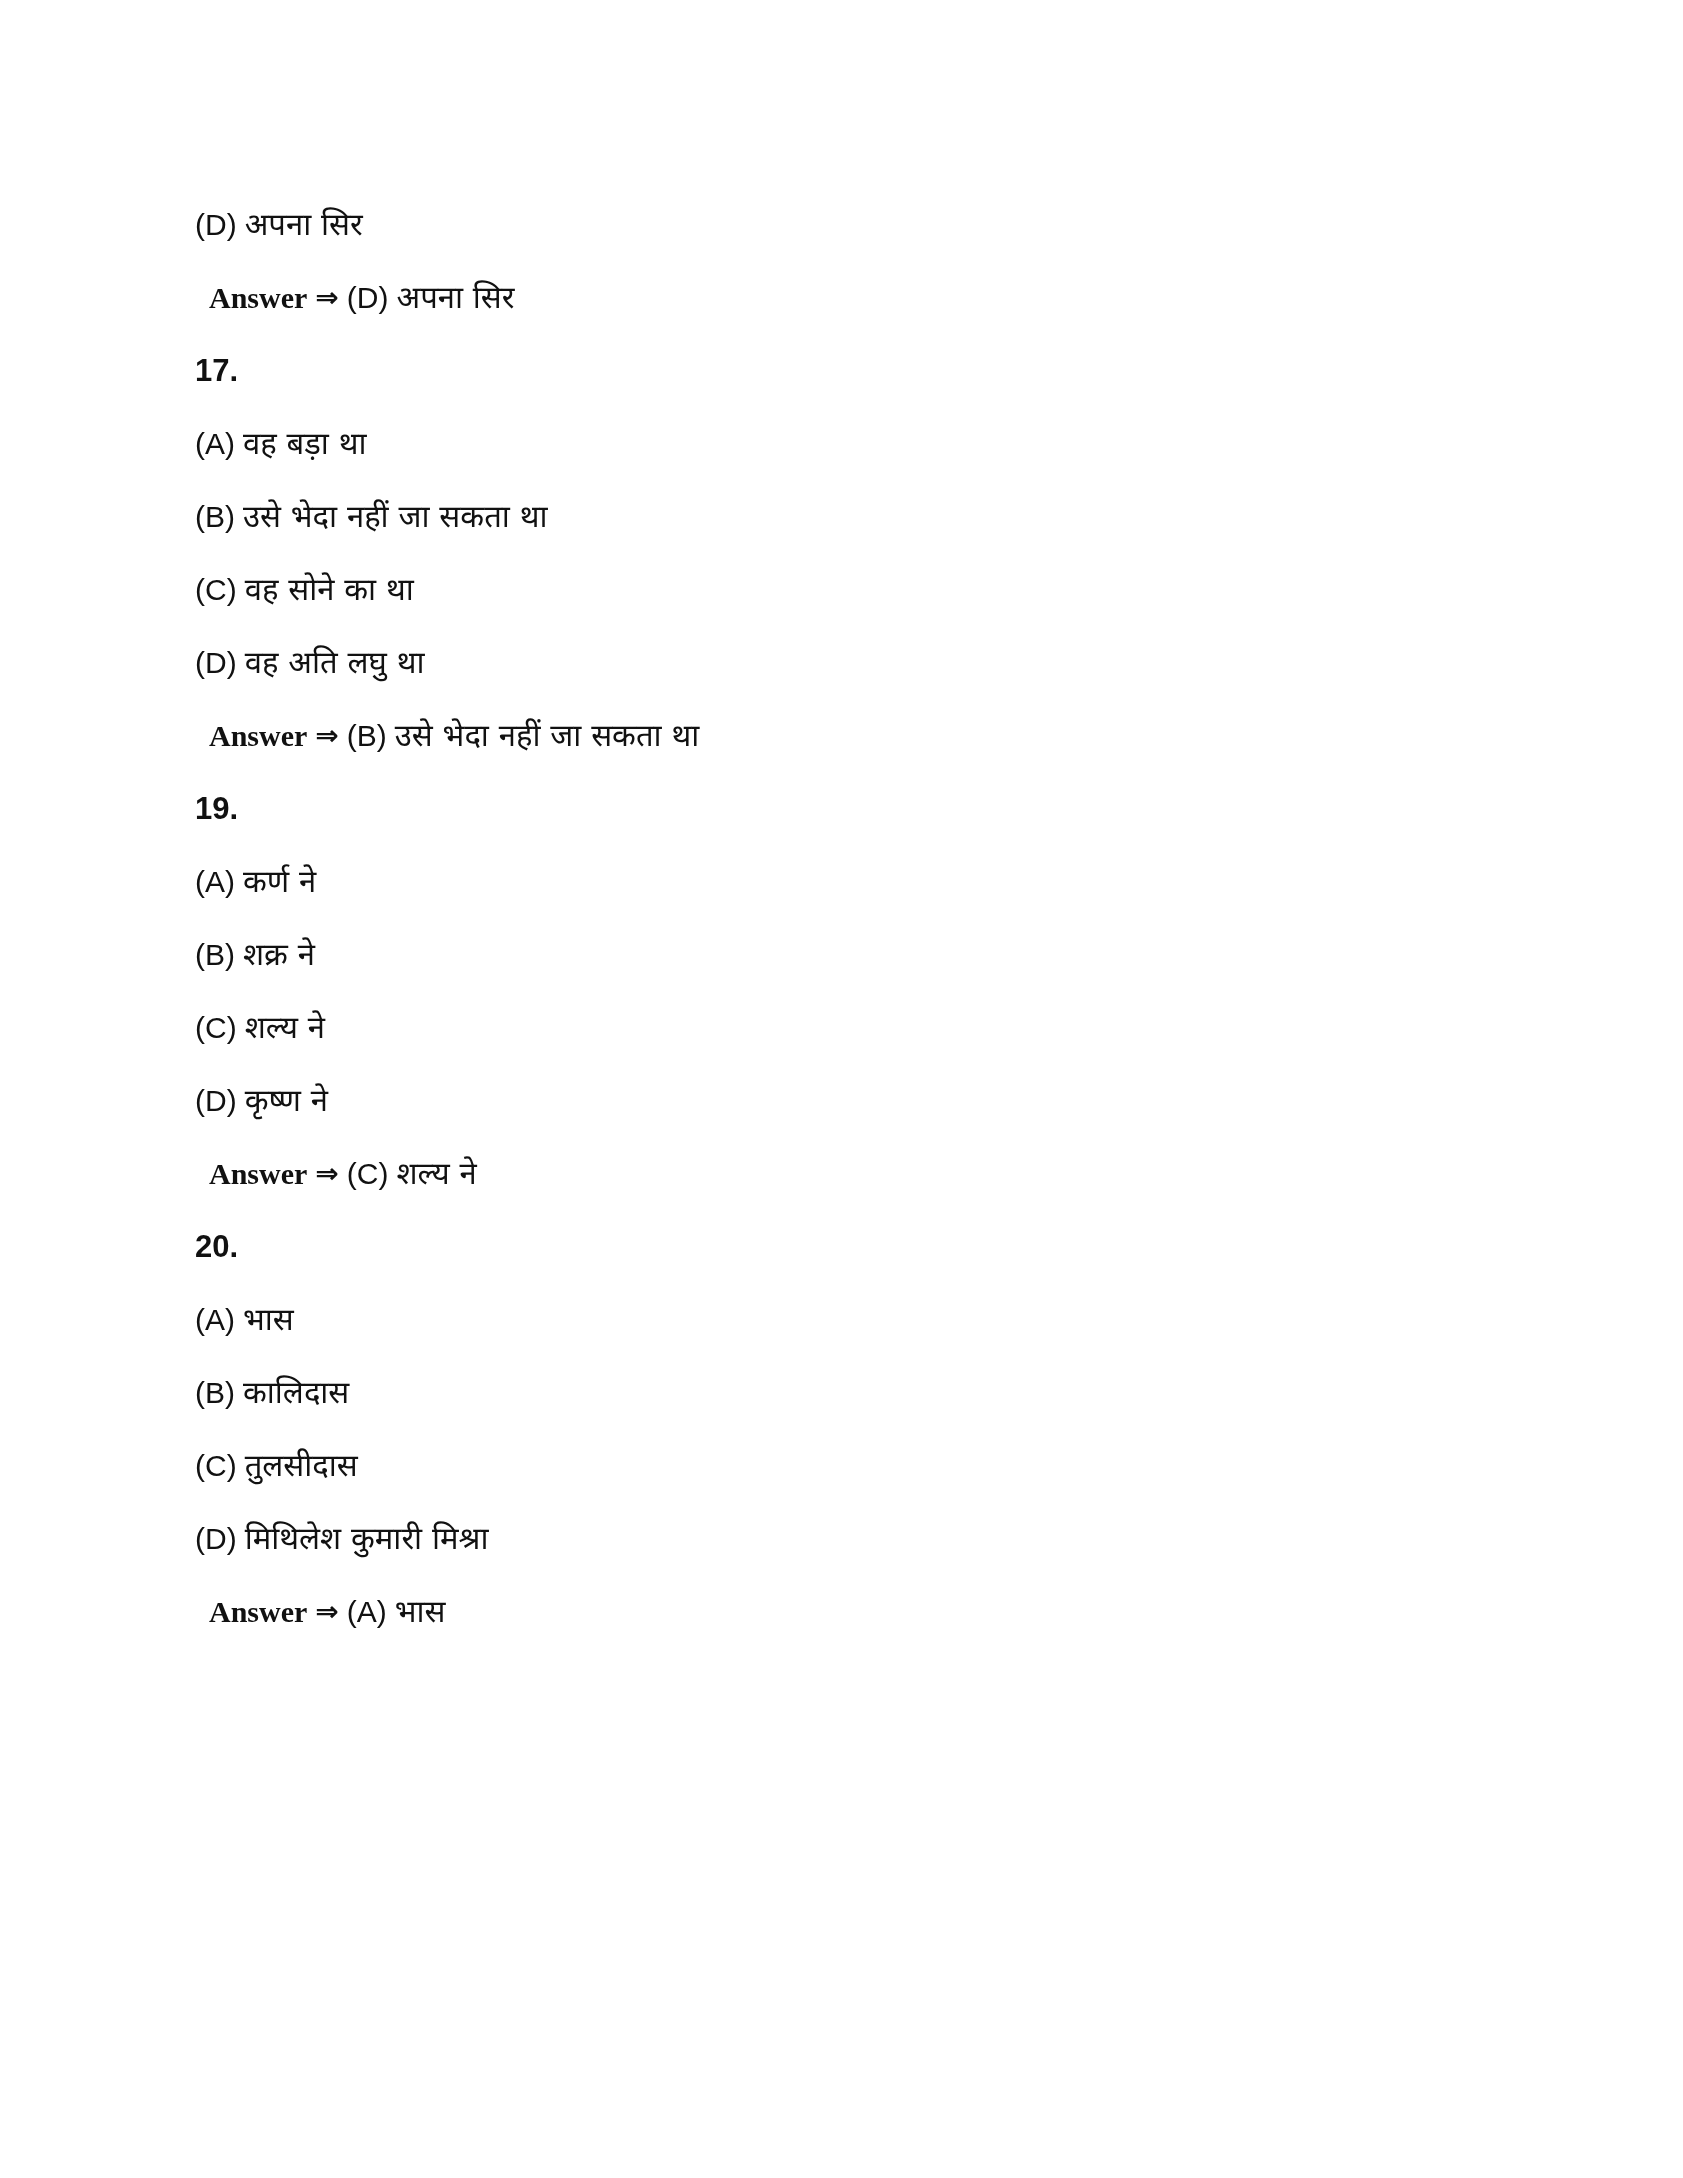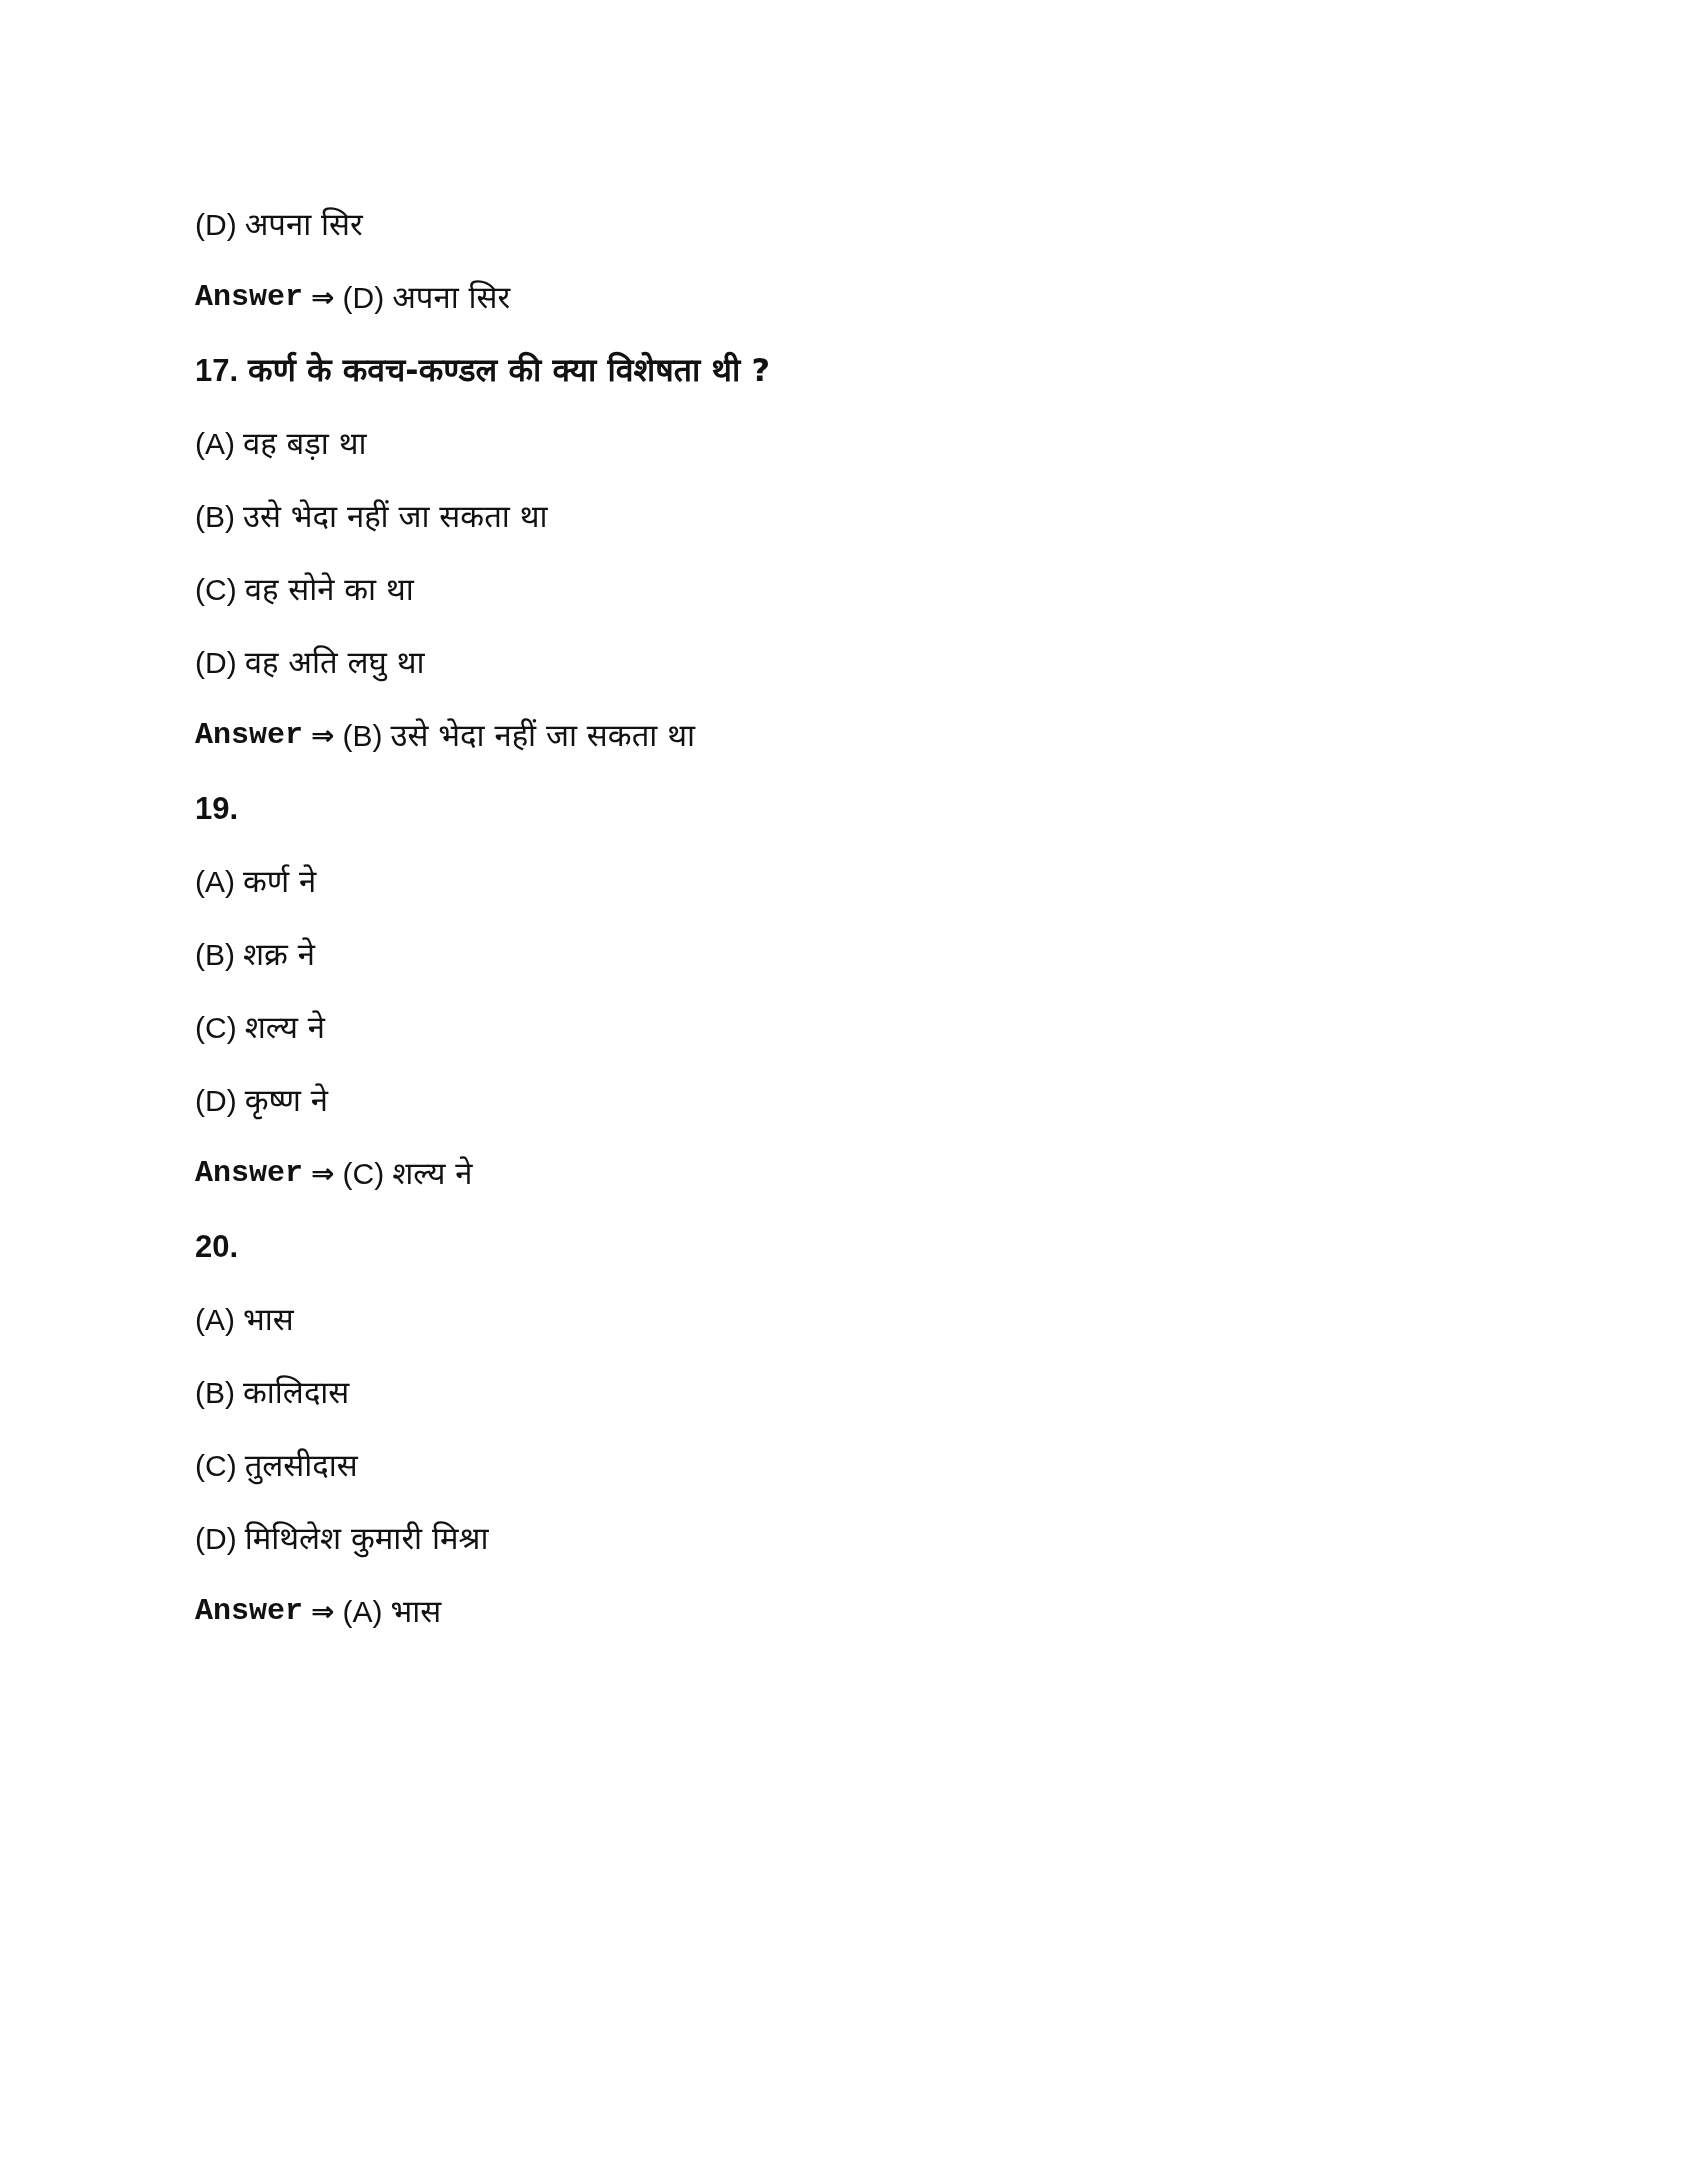--- a/index.html
+++ b/index.html
@@ -1,21 +1,21 @@
 <!DOCTYPE html>
 <html><head>
 <meta charset="utf-8">
 <style>
   html, body { margin:0; padding:0; background:#ffffff; }
   body { width:1683px; height:2178px; position:relative; overflow:hidden; color:#111111;
          font-family: "DejaVu Sans", "Liberation Sans", sans-serif; }
   .page { position:absolute; left:195px; top:188px; right:119px; }
   .line { height:73px; line-height:59px; font-size:31px; white-space:pre; display:flex; align-items:center; }
   .q { font-weight:bold; font-size:32px; }
-  .ans-label { font-family: Liberation Mono, monospace; font-weight:bold; font-size:30px; margin-right:8px; }
+  .ans-label { font-family: Liberation Serif, serif; font-weight:bold; font-size:30px; margin-right:8px;margin-left:14px; }
   .arrow { font-weight:bold; font-size:28px; margin-right:8px; }
   .opt-letter { font-family: "Liberation Sans", sans-serif; font-size:30px; margin-right:8px; }
   .qnum { font-family: "Liberation Sans", sans-serif; font-weight:bold; font-size:31px; margin-right:10px; }
 </style>
 </head>
 <body>
 
 <div class="page">
 
   <div class="line">
@@ -25,21 +25,20 @@
 
   <div class="line">
     <span class="ans-label">Answer</span>
     <span class="arrow">⇒</span>
     <span class="opt-letter">(D)</span>
     <span>अपना सिर</span>
   </div>
 
   <div class="line q">
     <span class="qnum">17.</span>
-    <span>कर्ण के कवच-कण्डल की क्या विशेषता थी ?</span>
   </div>
 
   <div class="line">
     <span class="opt-letter">(A)</span>
     <span>वह बड़ा था</span>
   </div>
   <div class="line">
     <span class="opt-letter">(B)</span>
     <span>उसे भेदा नहीं जा सकता था</span>
   </div>

